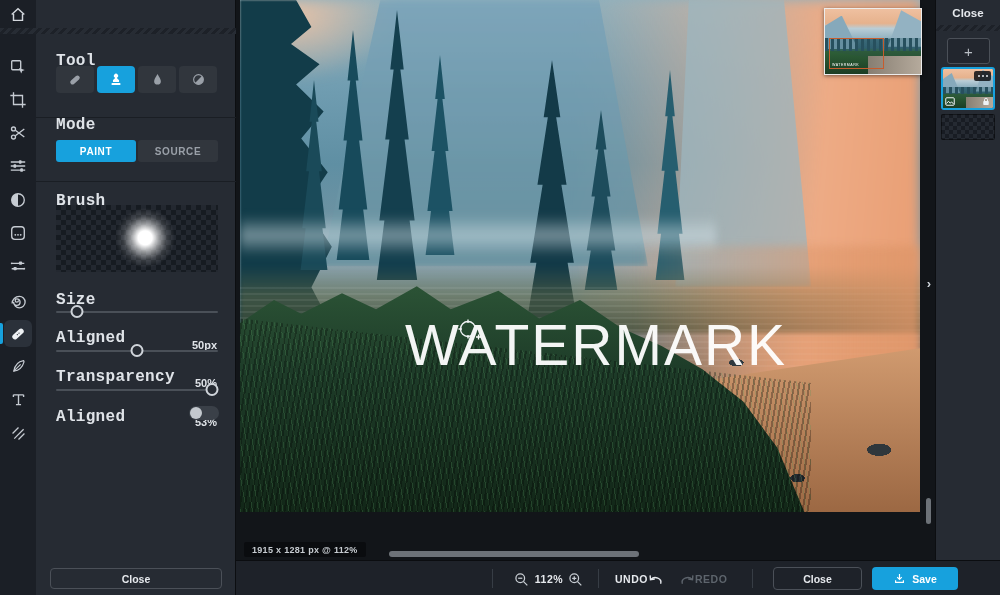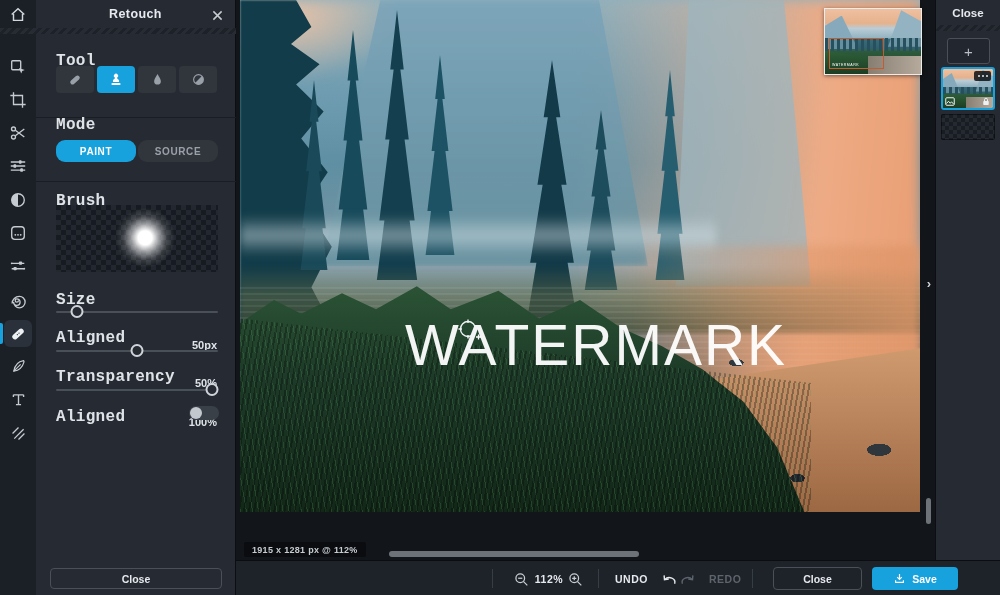--- a/index.html
+++ b/index.html
@@ -26,21 +26,21 @@
   .panel-header{position:absolute;left:0;top:0;width:100%;height:28px;}
   .panel-title{position:absolute;left:0;top:7px;width:100%;text-align:center;font-size:12.5px;font-weight:bold;letter-spacing:.4px;}
   .panel-close{position:absolute;right:10px;top:7px;width:16px;height:16px;display:flex;align-items:center;justify-content:center;cursor:pointer;}
   .sec-label{position:absolute;left:20px;font-size:16px;font-weight:bold;color:#dfe3e8;letter-spacing:.3px;font-family:Liberation Mono, monospace;}
   .sec-value{position:absolute;right:18px;font-size:11px;font-weight:bold;color:#dfe3e8;margin-top:48px;}
   .hairline{position:absolute;left:0;width:200px;height:1px;background:#1a1e24;}
   .toolbtns{position:absolute;left:20px;top:66px;display:flex;gap:3px;}
   .toolbtn{width:38px;height:27px;border-radius:4px;background:#31363d;display:flex;align-items:center;justify-content:center;cursor:pointer;}
   .toolbtn.active{background:var(--accent);}
   .segbtns{position:absolute;left:20px;top:140px;width:162px;display:flex;gap:2px;}
-  .segbtn{flex:1;height:22px;border-radius:9px;background:#31363d;color:#9aa0a8;font-size:10px;font-weight:bold;letter-spacing:.6px;display:flex;align-items:center;justify-content:center;cursor:pointer;}
+  .segbtn{flex:1;height:22px;border-radius:3px;background:#31363d;color:#9aa0a8;font-size:10px;font-weight:bold;letter-spacing:.6px;display:flex;align-items:center;justify-content:center;cursor:pointer;}
   .segbtn.active{background:var(--accent);color:#fff;}
   .checker{background-image:conic-gradient(#232830 25%,#161b21 0 50%,#232830 0 75%,#161b21 0);background-size:10px 10px;}
   .brush-preview{position:absolute;left:20px;top:205px;width:162px;height:67px;overflow:hidden;}
   .brush-glow{position:absolute;left:0;top:0;width:100%;height:100%;background:radial-gradient(circle at 55% 49%, #ffffff 0 7px, rgba(255,255,255,.55) 14px, rgba(255,255,255,.15) 22px, transparent 30px);}
   .slider-track{position:absolute;left:20px;width:162px;height:2px;background:#4a5058;border-radius:1px;cursor:pointer;}
   .slider-thumb{position:absolute;top:-6px;width:13px;height:13px;border-radius:50%;background:#262b33;border:2px solid #cfd4da;transform:translateX(-50%);cursor:pointer;}
   .toggle{position:absolute;right:16px;top:406px;width:30px;height:14px;border-radius:8px;background:#3a4048;cursor:pointer;}
   .toggle-knob{position:absolute;left:1px;top:1px;width:12px;height:12px;border-radius:50%;background:#c3c8ce;}
   .panel-closebtn{position:absolute;left:14px;top:568px;width:172px;height:21px;border:1px solid #4b5058;border-radius:4px;background:transparent;color:#e6e9ed;font-size:10.5px;font-weight:bold;display:flex;align-items:center;justify-content:center;cursor:pointer;}
 
@@ -107,21 +107,21 @@
   .layer-dots i{width:2px;height:2px;border-radius:50%;background:#e5e8ec;}
   .layer-imgicon{position:absolute;left:2px;bottom:2px;}
   .layer-lock{position:absolute;right:3px;bottom:2px;}
   .layer2{position:absolute;left:5px;top:114px;width:54px;height:26px;border-radius:2px;box-shadow:inset 0 0 0 1px rgba(0,0,0,.45);cursor:pointer;background-size:8px 8px;background-image:conic-gradient(#252a32 25%,#181c23 0 50%,#252a32 0 75%,#181c23 0);}
 
   
   .toolbar{position:absolute;left:236px;top:560px;width:764px;height:35px;background:var(--toolbar-bg);border-top:1px solid #0b0d10;z-index:25;}
   .tb-div{position:absolute;top:8px;width:1px;height:19px;background:#373d45;}
   .tb-icon{position:absolute;top:9px;width:18px;height:18px;display:flex;align-items:center;justify-content:center;cursor:pointer;}
   .tb-text{position:absolute;top:12px;font-size:10.5px;font-weight:bold;letter-spacing:.5px;}
-  .tb-undo,.tb-redo{position:absolute;top:9px;display:flex;align-items:center;gap:14px;cursor:pointer;font-size:10.5px;font-weight:bold;letter-spacing:.5px;height:18px;}
+  .tb-undo,.tb-redo{position:absolute;top:9px;display:flex;align-items:center;gap:0;cursor:pointer;font-size:10.5px;font-weight:bold;letter-spacing:.5px;height:18px;}
   .tb-redo{color:#5d646c;}
   .tb-close{position:absolute;left:537px;top:6px;width:89px;height:23px;border:1px solid #4b5058;border-radius:4px;background:transparent;color:#e6e9ed;font-size:10.5px;font-weight:bold;display:flex;align-items:center;justify-content:center;cursor:pointer;}
   .tb-save{position:absolute;left:636px;top:6px;width:86px;height:23px;border:none;border-radius:4px;background:var(--accent);color:#fff;font-size:10.5px;font-weight:bold;display:flex;align-items:center;justify-content:center;gap:6px;cursor:pointer;}
 </style>
 </head>
 <body>
 
 <div class="stage">
 
   <div class="rail">
@@ -236,30 +236,20 @@
           <svg width="17" height="17" viewBox="0 0 20 20" fill="none" stroke="#c6cbd2" stroke-width="1.5">
             <path d="M3 10 L10 3 M5 16 L16 5 M10 17 L17 10"></path>
           </svg>
         </span>
       </div>
   </div>
 
   <div class="top-hatch hatch"></div>
 
   <div class="panel">
-    <div class="panel-header">
-      <div class="panel-title">Retouch</div>
-      <div class="panel-close">
-        <span>
-            <svg width="11" height="11" viewBox="0 0 12 12" stroke="#c7ccd2" stroke-width="1.6">
-              <path d="M1.5 1.5 L10.5 10.5 M10.5 1.5 L1.5 10.5"></path>
-            </svg>
-          </span>
-      </div>
-    </div>
 
     <div class="sec-label" style="top:52px">Tool</div>
     <div class="toolbtns">
       <div class="toolbtn">
           <span>
             <svg width="16" height="16" viewBox="0 0 20 20">
               <g transform="rotate(-42 10 10)">
                 <rect x="3" y="7.2" width="14" height="5.6" rx="2.8" fill="#9aa0a8"></rect>
               </g>
             </svg>
@@ -309,21 +299,21 @@
       <div class="slider-thumb" style="left: 13%;"></div>
     </div>
 
     <div class="sec-label" style="top:329px">Aligned</div>
     <div class="sec-value" style="top:329px">50%</div>
     <div class="slider-track" style="top:350px">
       <div class="slider-thumb" style="left: 50%;"></div>
     </div>
 
     <div class="sec-label" style="top:368px">Transparency</div>
-    <div class="sec-value" style="top:368px">100%</div>
+    <div class="sec-value" style="top:368px">53%</div>
     <div class="slider-track" style="top:389px">
       <div class="slider-thumb" style="left: 96%;"></div>
     </div>
 
     <div class="sec-label" style="top:408px">Aligned</div>
     <div class="toggle">
         <div class="toggle-knob"></div>
       </div>
 
     <button class="panel-closebtn">Close</button>

